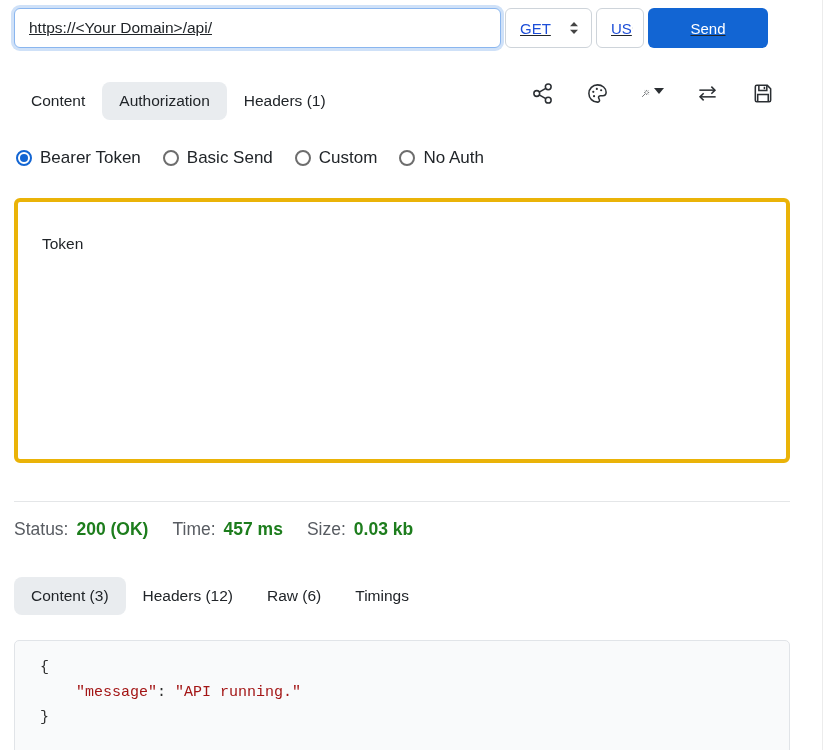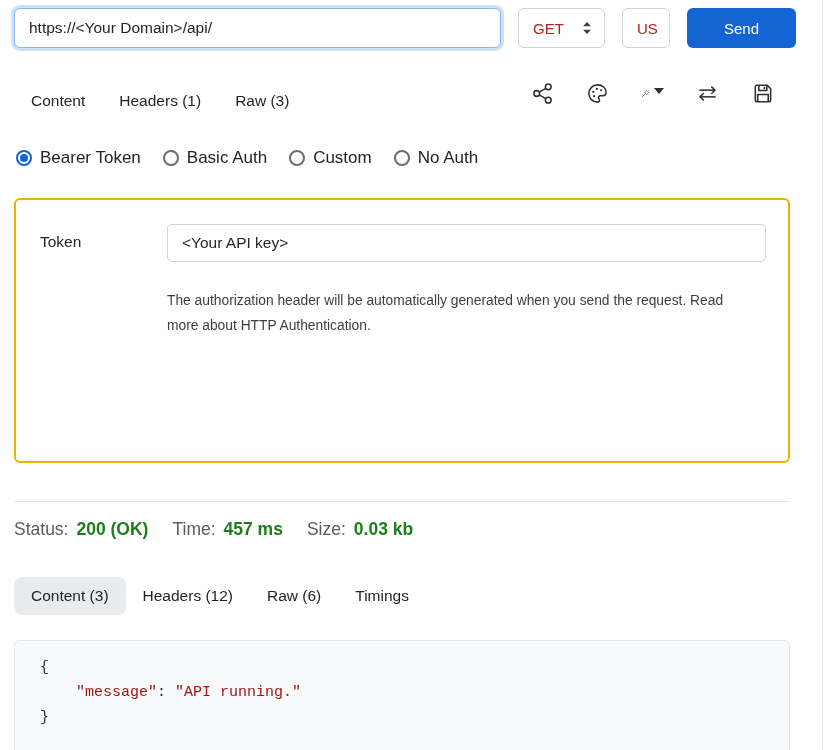--- a/index.html
+++ b/index.html
@@ -12,42 +12,42 @@
     position: relative;
   }
   .right-edge-line {
     position: absolute; left: 822px; top: 0; bottom: 0;
     width: 1px; background: #ececec;
   }
 
   
   .request-bar {
     display: flex; align-items: center;
-    padding: 8px 10px 0 14px; gap: 17px;
+    padding: 8px 10px 0 14px; gap: 4px; text-decoration: underline;
   }
   .url-input {
     width: 487px; height: 40px;
     border: 1px solid #8ab6ef; border-radius: 6px;
     box-shadow: 0 0 0 3px #cfe1f8;
     padding: 0 14px; font-size: 15.5px; color: #212529;
     font-family: "Liberation Sans", sans-serif;
     outline: none;
   }
   .select-box {
     height: 40px; background: #fff;
     border: 1px solid #ced4da; border-radius: 6px;
     display: flex; align-items: center; justify-content: space-between;
-    padding: 0 10px 0 14px; font-size: 15px; color: #b91c1c;
+    padding: 0 10px 0 14px; font-size: 15px; color: #1d4ed8;
     cursor: pointer;
   }
   .select-method { width: 87px; }
   .select-region { width: 48px; }
   .updown-icon { width: 14px; height: 16px; display: block; fill: #444; }
   .send-button {
-    width: 109px; height: 40px;
+    width: 120px; height: 40px;
     background: #1265d3; color: #ffffff;
     border: none; border-radius: 6px;
     font-size: 15px; font-family: "Liberation Sans", sans-serif;
     cursor: pointer;
   }
 
   
   .tab-row {
     display: flex; align-items: flex-start;
     margin: 34px 0 0 14px; width: 809px;
@@ -81,21 +81,21 @@
   }
   .radio-circle.checked { border-color: #1265d3; }
   .radio-circle.checked::after {
     content: ""; position: absolute; left: 2px; top: 2px;
     width: 8px; height: 8px; border-radius: 50%; background: #1265d3;
   }
 
   
   .auth-panel {
     margin: 30px 0 0 14px; width: 776px; height: 265px;
-    border: 2px solid #eab308; border-radius: 6px;
+    border: 4px solid #eab308; border-radius: 6px;
     padding: 24px 22px 0 24px; display: flex;
   }
   .token-label { width: 127px; padding-top: 9px; font-size: 15.5px; color: #212529; }
   .token-field-col { flex: 1; }
   .token-input {
     width: 100%; height: 38px;
     border: 1px solid #ced4da; border-radius: 5px;
     padding: 0 14px; font-size: 15.5px; color: #212529;
     font-family: "Liberation Sans", sans-serif; outline: none;
   }
@@ -150,22 +150,22 @@
     <svg class="updown-icon" viewBox="0 0 14 16">
       <path d="M3 6.2 7 2l4 4.2z"></path>
         <path d="M3 9.8 7 14l4-4.2z"></path>
     </svg>
   </div>
   <button class="send-button">Send</button>
 </div>
 
 <div class="tab-row">
   <div class="tab">Content</div>
+  <div class="tab selected">Authorization</div>
   <div class="tab">Headers (1)</div>
-  <div class="tab">Raw (3)</div>
 
   <div class="icon-group">
     <span class="tool-icon">
       <svg viewBox="0 0 24 24" fill="none" stroke="currentColor" stroke-width="1.6">
         <circle cx="18" cy="5" r="3"></circle>
           <circle cx="6" cy="12" r="3"></circle>
           <circle cx="18" cy="19" r="3"></circle>
         <line x1="8.6" y1="10.6" x2="15.4" y2="6.6"></line>
           <line x1="8.6" y1="13.4" x2="15.4" y2="17.4"></line>
       </svg>
@@ -211,38 +211,34 @@
   </div>
 </div>
 
 <div class="auth-options">
   <label class="radio-option">
     <span class="radio-circle checked"></span>
     <span>Bearer Token</span>
   </label>
   <label class="radio-option">
     <span class="radio-circle"></span>
-    <span>Basic Auth</span>
+    <span>Basic Send</span>
   </label>
   <label class="radio-option">
     <span class="radio-circle"></span>
     <span>Custom</span>
   </label>
   <label class="radio-option">
     <span class="radio-circle"></span>
     <span>No Auth</span>
   </label>
 </div>
 
 <div class="auth-panel">
   <div class="token-label">Token</div>
-  <div class="token-field-col">
-    <input class="token-input" type="text" value="&lt;Your API key&gt;" style="">
-    <div class="helper-text">The authorization header will be automatically generated when you send the request. Read more about HTTP Authentication.</div>
-  </div>
 </div>
 
 <div class="section-divider"></div>
 
 <div class="status-row">
   <div class="status-item">
     <span class="status-key">Status:</span>
     <span class="status-val">200 (OK)</span>
   </div>
   <div class="status-item">

